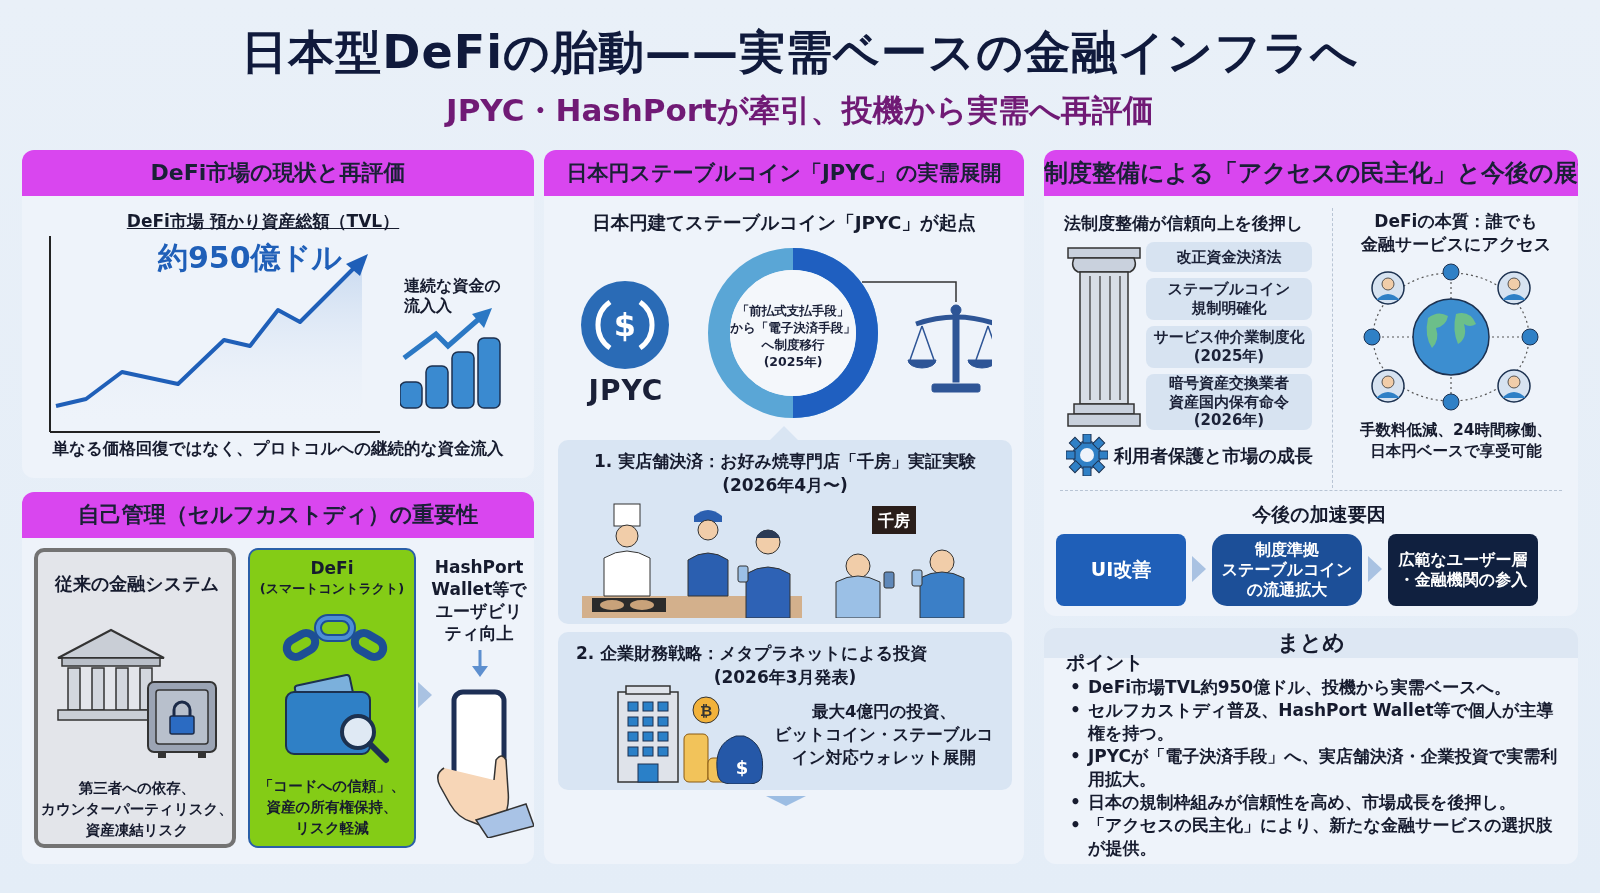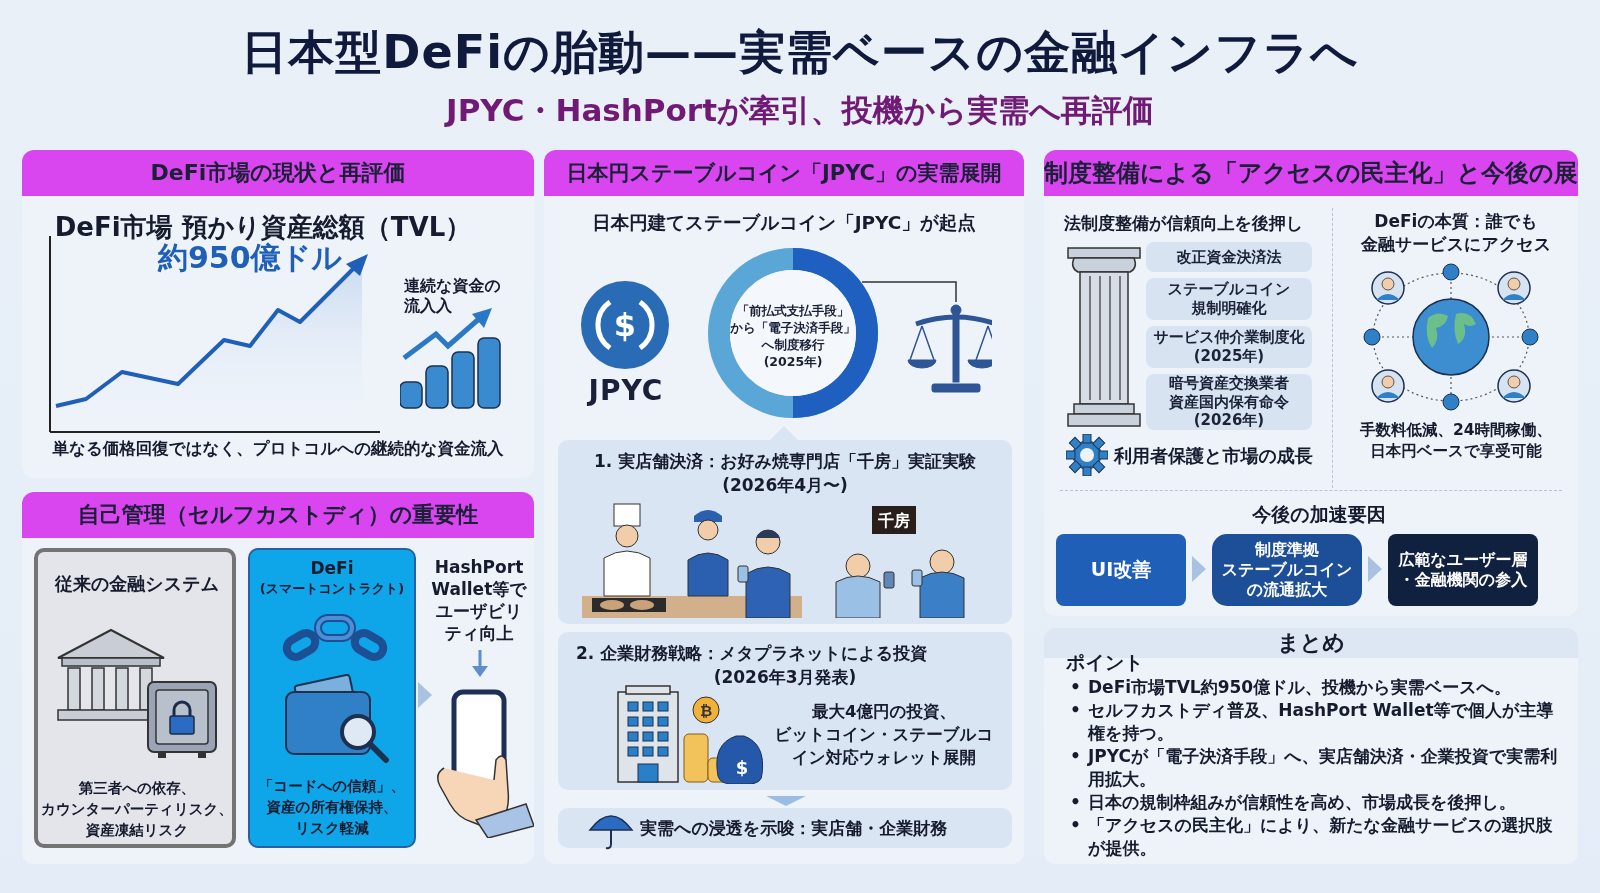--- a/index.html
+++ b/index.html
@@ -19,21 +19,21 @@
 ul.sum li::before{content:"•";position:absolute;left:4px;top:0}
 </style>
 </head>
 <body>
 
 <div class="title">日本型DeFiの胎動——実需ベースの金融インフラへ</div>
 <div class="subtitle">JPYC・HashPortが牽引、投機から実需へ再評価</div>
 
 <div class="panel" style="left:22px;top:150px;width:512px;height:328px;">
   <div class="panel-h">DeFi市場の現状と再評価</div>
-  <div class="abs c b" style="left:0;top:60px;width:512px;padding-right:30px;font-size:26px;">DeFi市場 預かり資産総額（TVL）</div>
+  <div class="abs c b" style="left:0;top:60px;width:512px;padding-right:30px;font-size:17px;text-decoration:underline;">DeFi市場 預かり資産総額（TVL）</div>
   <div class="abs b" style="left:136px;top:88px;font-size:30px;color:#1f5fb8;">約950億ドル</div>
   <svg class="abs" style="left:20px;top:86px" width="340" height="200" viewBox="0 0 340 200">
     <defs>
         <linearGradient id="ga" x1="0" y1="0" x2="0" y2="1">
           <stop offset="0" stop-color="#c9daf0"></stop>
           <stop offset="1" stop-color="#eef3fa" stop-opacity="0"></stop>
         </linearGradient>
       </defs>
     <line x1="8" y1="0" x2="8" y2="196" stroke="#222" stroke-width="2"></line>
     <line x1="8" y1="196" x2="338" y2="196" stroke="#222" stroke-width="2"></line>
@@ -82,21 +82,21 @@
       <rect x="12" y="72" width="8" height="6" fill="#333"></rect>
         <rect x="52" y="72" width="8" height="6" fill="#333"></rect>
     </svg>
     <div class="abs c b" style="left:0;top:226px;width:198px;font-size:14.5px;line-height:21px;">
       <div>第三者への依存、</div>
       <div>カウンターパーティリスク、</div>
       <div>資産凍結リスク</div>
     </div>
   </div>
 
-  <div class="abs" style="left:226px;top:56px;width:168px;height:300px;background:#0ea5e9;border:2px solid #2a5fa8;border-radius:10px;">
+  <div class="abs" style="left:226px;top:56px;width:168px;height:300px;background:#84cc16;border:2px solid #2a5fa8;border-radius:10px;">
     <div class="abs c b" style="left:0;top:8px;width:164px;font-size:17px;">DeFi</div>
     <div class="abs c b" style="left:0;top:30px;width:164px;font-size:13px;white-space:nowrap;">(スマートコントラクト)</div>
     <svg class="abs" style="left:30px;top:64px" width="110" height="50" viewBox="0 0 110 50">
       <g fill="none" stroke="#1d4f95" stroke-width="8">
           <rect x="38" y="4" width="34" height="20" rx="10"></rect>
           <rect x="6" y="22" width="30" height="18" rx="9" transform="rotate(-30 21 31)"></rect>
           <rect x="74" y="22" width="30" height="18" rx="9" transform="rotate(30 89 31)"></rect>
         </g>
       <g fill="none" stroke="#4d8fd6" stroke-width="4">
           <rect x="38" y="4" width="34" height="20" rx="10"></rect>
@@ -232,28 +232,20 @@
       <path d="M120 54 q-24 8 -18 40 q2 8 14 8 h16 q14 0 14 -10 q4 -30 -18 -38 Z" fill="#2558a8" stroke="#1c3150"></path>
       <text x="126" y="92" text-anchor="middle" font-size="18" font-weight="bold" fill="#fff" font-family="DejaVu Sans, sans-serif">$</text>
     </svg>
     <div class="abs c b" style="left:204px;top:68px;width:244px;font-size:16.5px;line-height:23px;">
       <div>最大4億円の投資、</div>
       <div>ビットコイン・ステーブルコ</div>
       <div>イン対応ウォレット展開</div>
     </div>
   </div>
   <div class="abs" style="left:222px;top:646px;width:0;height:0;border-left:20px solid transparent;border-right:20px solid transparent;border-top:10px solid #9cbde3;"></div>
-  <div class="abs" style="left:14px;top:658px;width:454px;height:40px;background:#d9e5f3;border-radius:10px;">
-    <svg class="abs" style="left:30px;top:2px" width="46" height="40" viewBox="0 0 46 40">
-        <path d="M2 20 q21 -28 42 0 Z" fill="#2b6bc2" stroke="#1c3150" stroke-width="1.5"></path>
-        <line x1="23" y1="20" x2="23" y2="34" stroke="#1c3150" stroke-width="2"></line>
-        <path d="M23 34 q0 5 -5 4" fill="none" stroke="#1c3150" stroke-width="2"></path>
-      </svg>
-    <div class="abs b" style="left:82px;top:9px;font-size:17px;">実需への浸透を示唆：実店舗・企業財務</div>
-  </div>
 </div>
 
 <div class="panel" style="left:1044px;top:150px;width:534px;height:466px;">
   <div class="panel-h" style="font-size:24px;">制度整備による「アクセスの民主化」と今後の展望</div>
   <div class="abs b" style="left:20px;top:62px;font-size:17px;">法制度整備が信頼向上を後押し</div>
   <svg class="abs" style="left:22px;top:96px" width="76" height="182" viewBox="0 0 76 182">
     <rect x="2" y="2" width="72" height="10" fill="#c9d1dd" stroke="#333" stroke-width="1.5"></rect>
     <path d="M8 12 h60 q4 10 -4 14 h-52 q-8 -4 -4 -14 Z" fill="#c9d1dd" stroke="#333" stroke-width="1.5"></path>
     <rect x="14" y="26" width="48" height="132" fill="#d7dde6" stroke="#333" stroke-width="1.5"></rect>
     <g stroke="#333" stroke-width="1.2">

